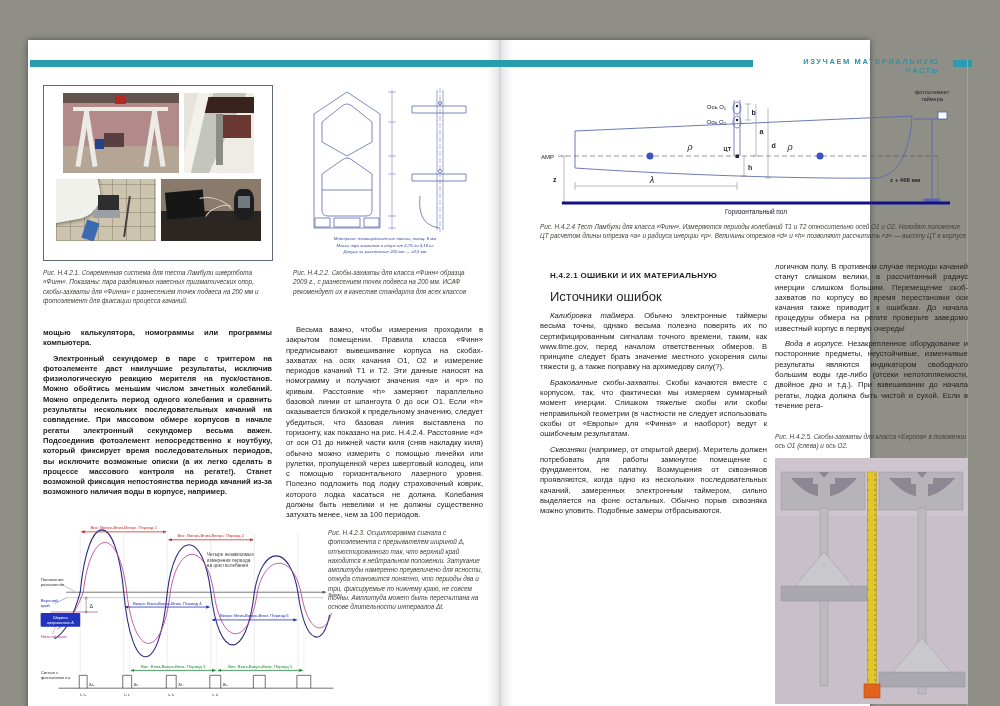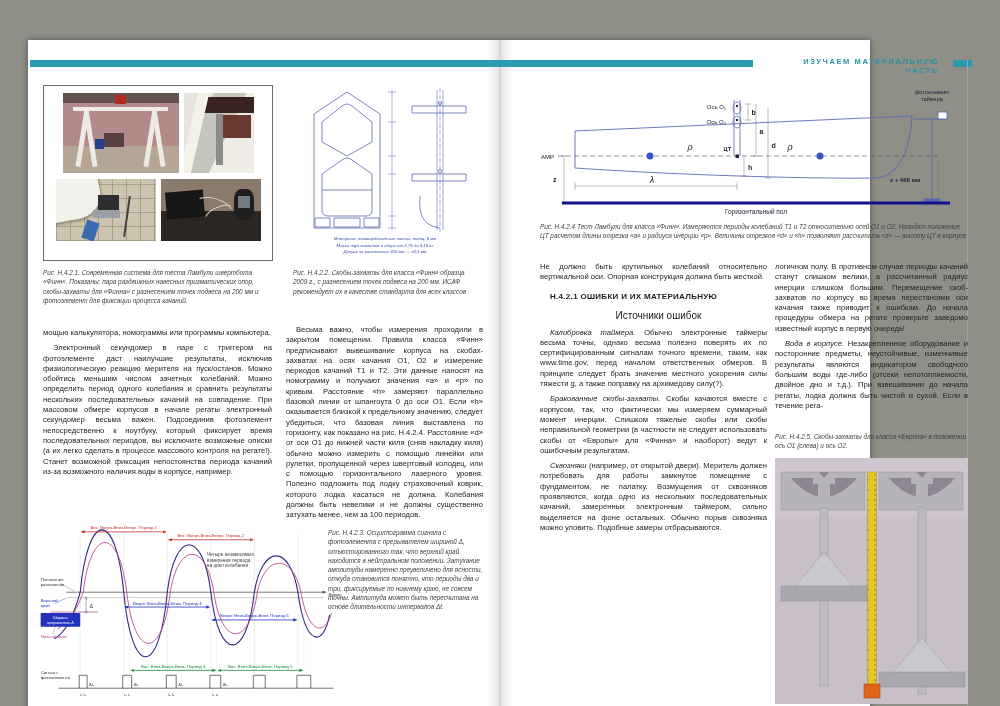--- a/index.html
+++ b/index.html
@@ -10,21 +10,21 @@
   
   .hbar{position:absolute;top:20px;height:7px;background:#2a9cb0;}
   .htitle{position:absolute;top:17px;left:743px;width:168px;font-size:7.5px;font-weight:bold;letter-spacing:1.6px;color:#2e93a6;text-align:right;}
   .cropline{position:absolute;left:939px;top:20px;width:1px;height:650px;background:#a3a39c;}
   
   .body{font-size:7.6px;line-height:10.3px;text-align:justify;color:#222;margin:0 0 5px 0;text-indent:10px;}
   .cont{text-indent:0;}
   .lead{font-style:italic;}
   .cap{font-size:6.4px;line-height:9.3px;font-style:italic;color:#40403e;text-align:left;}
   .h1{font-size:8px;font-weight:bold;color:#1c1c1c;letter-spacing:.3px;margin:9px 0 9px 0;text-indent:10px;}
-  .h2{font-size:10px;color:#222;margin:0 0 7px 0;text-indent:10px;text-align:center;}
+  .h2{font-size:13px;color:#222;margin:0 0 7px 0;text-indent:10px;}
   
   .pframe{position:absolute;left:15px;top:45px;width:230px;height:176px;border:1px solid #5f6a78;background:#fff;box-sizing:border-box;padding:7px 6px;}
   .prow{display:flex;justify-content:center;gap:5px;}
   .ph{position:relative;overflow:hidden;}
   .ph1{width:116px;height:80px;background:linear-gradient(#63524e 0 13%,#b28a8a 13% 66%,#b5a595 66% 100%);}
   .ph1 .beam{position:absolute;left:9%;top:17%;width:82%;height:5%;background:#efece6;}
   .ph1 .leg{position:absolute;top:20%;width:4%;height:72%;background:#eceae4;}
   .ph1 .l1{left:15%;transform:rotate(9deg);} .ph1 .l2{left:22%;transform:rotate(-9deg);}
   .ph1 .l3{left:74%;transform:rotate(9deg);} .ph1 .l4{left:81%;transform:rotate(-9deg);}
   .ph1 .flag{position:absolute;left:45%;top:3%;width:10%;height:11%;background:#b22a22;}
@@ -99,21 +99,21 @@
           <div class="box"></div>
             <div class="cab c1"></div>
             <div class="cab c2"></div>
             <div class="watch"></div>
             <div class="scr"></div>
         </div>
       </div>
     </div>
     <div class="cap abs" style="left:15px;top:228px;width:226px;">Рис. Н.4.2.1. Современная система для теста Ламбули швертбота «Финн». Показаны: пара раздвижных навесных призматических опор, скобы-захваты для «Финна» с разнесением точек подвеса на 200 мм и фотоэлемент для фиксации процесса качаний.</div>
 
-    <div class="tblock" style="left:15px;top:288px;width:229px;height:192px;">
+    <div class="tblock" style="left:15px;top:288px;width:229px;height:192px;font-weight:bold;">
       <p class="body cont">мощью калькулятора, номограммы или программы компьютера.</p>
       <p class="body">Электронный секундомер в паре с триггером на фотоэлементе даст наилучшие результаты, исключив физиологическую реакцию мерителя на пуск/останов. Можно обойтись меньшим числом зачетных колебаний. Можно определить период одного колебания и сравнить результаты нескольких последовательных качаний на совпадение. При массовом обмере корпусов в начале регаты электронный секундомер весьма важен. Подсоединив фотоэлемент непосредственно к ноутбуку, который фиксирует время последовательных периодов, вы исключите возможные описки (а их легко сделать в процессе массового контроля на регате!). Станет возможной фиксация непостоянства периода качаний из-за возможного наличия воды в корпусе, например.</p>
     </div>
 
     <svg class="abs" style="left:262px;top:42px;" width="190" height="174" viewBox="0 0 190 174">
       <g stroke="#5b6ab0" stroke-width="0.8" fill="none" stroke-linejoin="round">
         <path d="M 24,32 L 57,10 L 90,32 L 90,146 L 24,146 Z"></path>
         <path d="M 32,40 L 52,24 Q 57,20 62,24 L 82,40 L 82,60 L 57,74 L 32,60 Z"></path>
         <path d="M 32,92 L 52,78 Q 57,74 62,78 L 82,92 L 82,128 Q 82,134 76,134 L 38,134 Q 32,134 32,128 Z"></path>
         <line x1="32" y1="108" x2="82" y2="108"></line>
@@ -314,21 +314,20 @@
         <text x="352" y="96" font-size="6" font-weight="bold">z + 468 мм</text>
         <text x="218" y="128" font-size="6.5" text-anchor="middle">Горизонтальный пол</text>
         <text x="394" y="8" font-size="5.5" text-anchor="middle">фотоэлемент</text>
         <text x="394" y="15" font-size="5.5" text-anchor="middle">таймера</text>
       </g>
     </svg>
 
     <div class="cap abs" style="left:512px;top:182px;width:428px;">Рис. Н.4.2.4 Тест Ламбули для класса «Финн». Измеряются периоды колебаний Т1 и Т2 относительно осей О1 и О2. Находят положение ЦТ расчетом длины отрезка «а» и радиуса инерции «р». Величины отрезков «d» и «h» позволяют рассчитать «z» — высоту ЦТ в корпусе.</div>
 
     <div class="tblock" style="left:512px;top:222px;width:227px;height:442px;">
-      <p class="body cont">Не должно быть крутильных колебаний относительно вертикальной оси. Опорная конструкция должна быть жесткой.</p>
       <div class="h1">Н.4.2.1 ОШИБКИ И ИХ МАТЕРИАЛЬНУЮ</div>
       <div class="h2">Источники ошибок</div>
       <p class="body"><span class="lead">Калибровка таймера.</span><span> Обычно электронные таймеры весьма точны, однако весьма полезно поверять их по сертифицированным сигналам точного времени, таким, как www.time.gov, перед началом ответственных обмеров. В принципе следует брать значение местного ускорения силы тяжести g, а также поправку на архимедову силу(?).</span></p>
       <p class="body"><span class="lead">Бракованные скобы-захваты.</span><span> Скобы качаются вместе с корпусом, так, что фактически мы измеряем суммарный момент инерции. Слишком тяжелые скобы или скобы неправильной геометрии (в частности не следует использовать скобы от «Европы» для «Финна» и наоборот) ведут к ошибочным результатам.</span></p>
       <p class="body"><span class="lead">Сквозняки</span><span> (например, от открытой двери). Меритель должен потребовать для работы замкнутое помещение с фундаментом, не палатку. Возмущения от сквозняков проявляются, когда одно из нескольких последовательных качаний, замеренных электронным таймером, сильно выделяется на фоне остальных. Обычно порыв сквозняка можно уловить. Подобные замеры отбрасываются.</span></p>
     </div>
 
     <div class="tblock" style="left:747px;top:222px;width:193px;height:166px;">
       <p class="body cont">логичном полу. В противном случае периоды качаний станут слишком велики, а рассчитанный радиус инерции слишком большим. Перемещение скоб-захватов по корпусу во время перестановки оси качания также приводит к ошибкам. До начала процедуры обмера на регате проверьте заведомо известный корпус в первую очередь!</p>
       <p class="body"><span class="lead">Вода в корпусе.</span><span> Незакрепленное оборудование и посторонние предметы, неустойчивые, изменчивые результаты являются индикатором свободного большим воды где-либо (отсеки непотопляемости, двойное дно и т.д.). При взвешивании до начала регаты, лодка должна быть чистой и сухой. Если в течение рега-</span></p>

